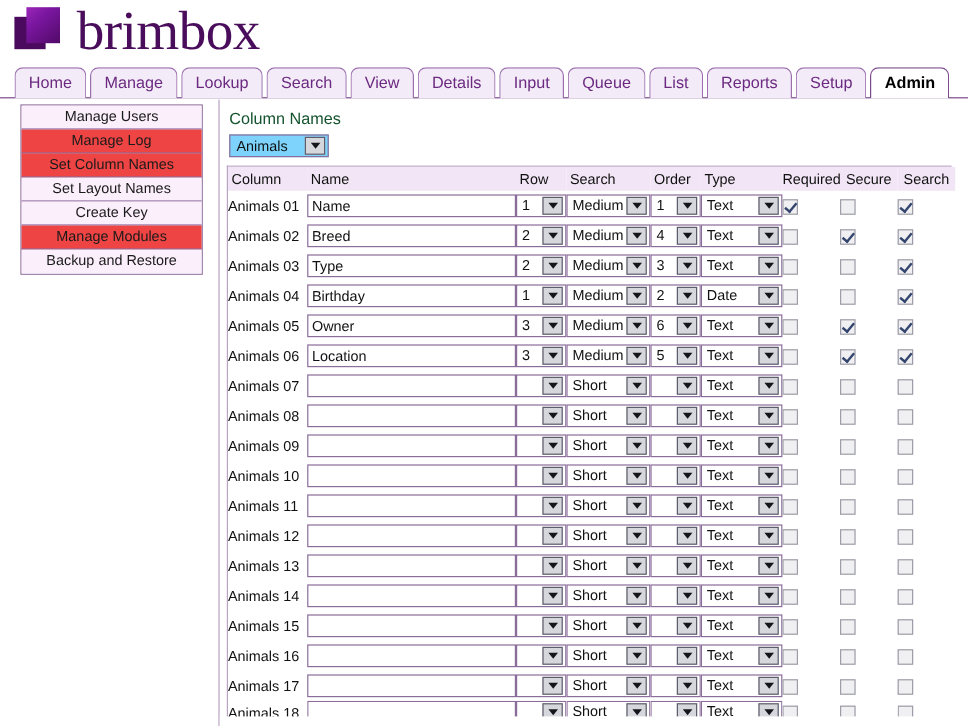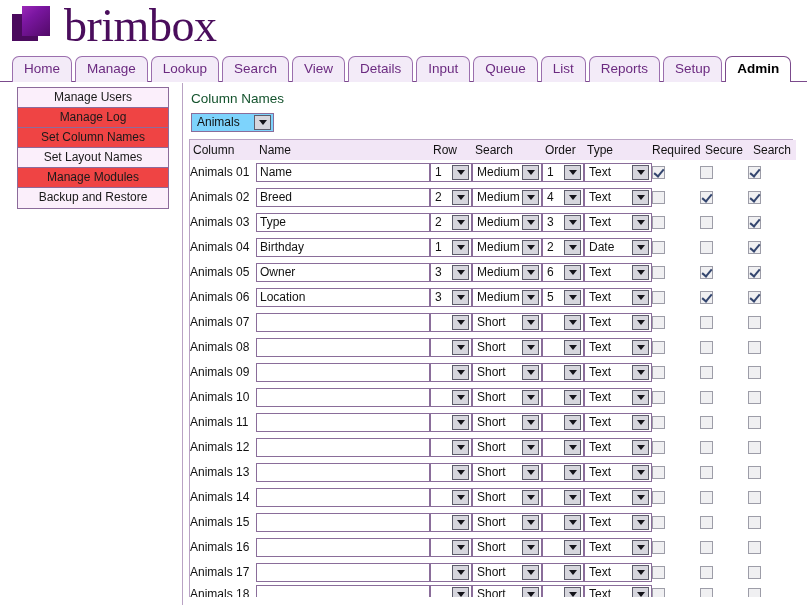--- a/index.html
+++ b/index.html
@@ -167,20 +167,21 @@
     </div>
 
   <div class="body-area">
 
     <div class="sidebar">
       <div class="side-menu">
           <div class="side-item">Manage Users</div>
           <div class="side-item alt">Manage Log</div>
           <div class="side-item alt">Set Column Names</div>
           <div class="side-item">Set Layout Names</div>
+          <div class="side-item">Create Key</div>
           <div class="side-item alt">Manage Modules</div>
           <div class="side-item">Backup and Restore</div>
         </div>
     </div>
 
     <div class="main">
       <div class="panel-title">Column Names</div>
 
       <div class="layout-select">
         <span class="lsel-label">Animals</span>

